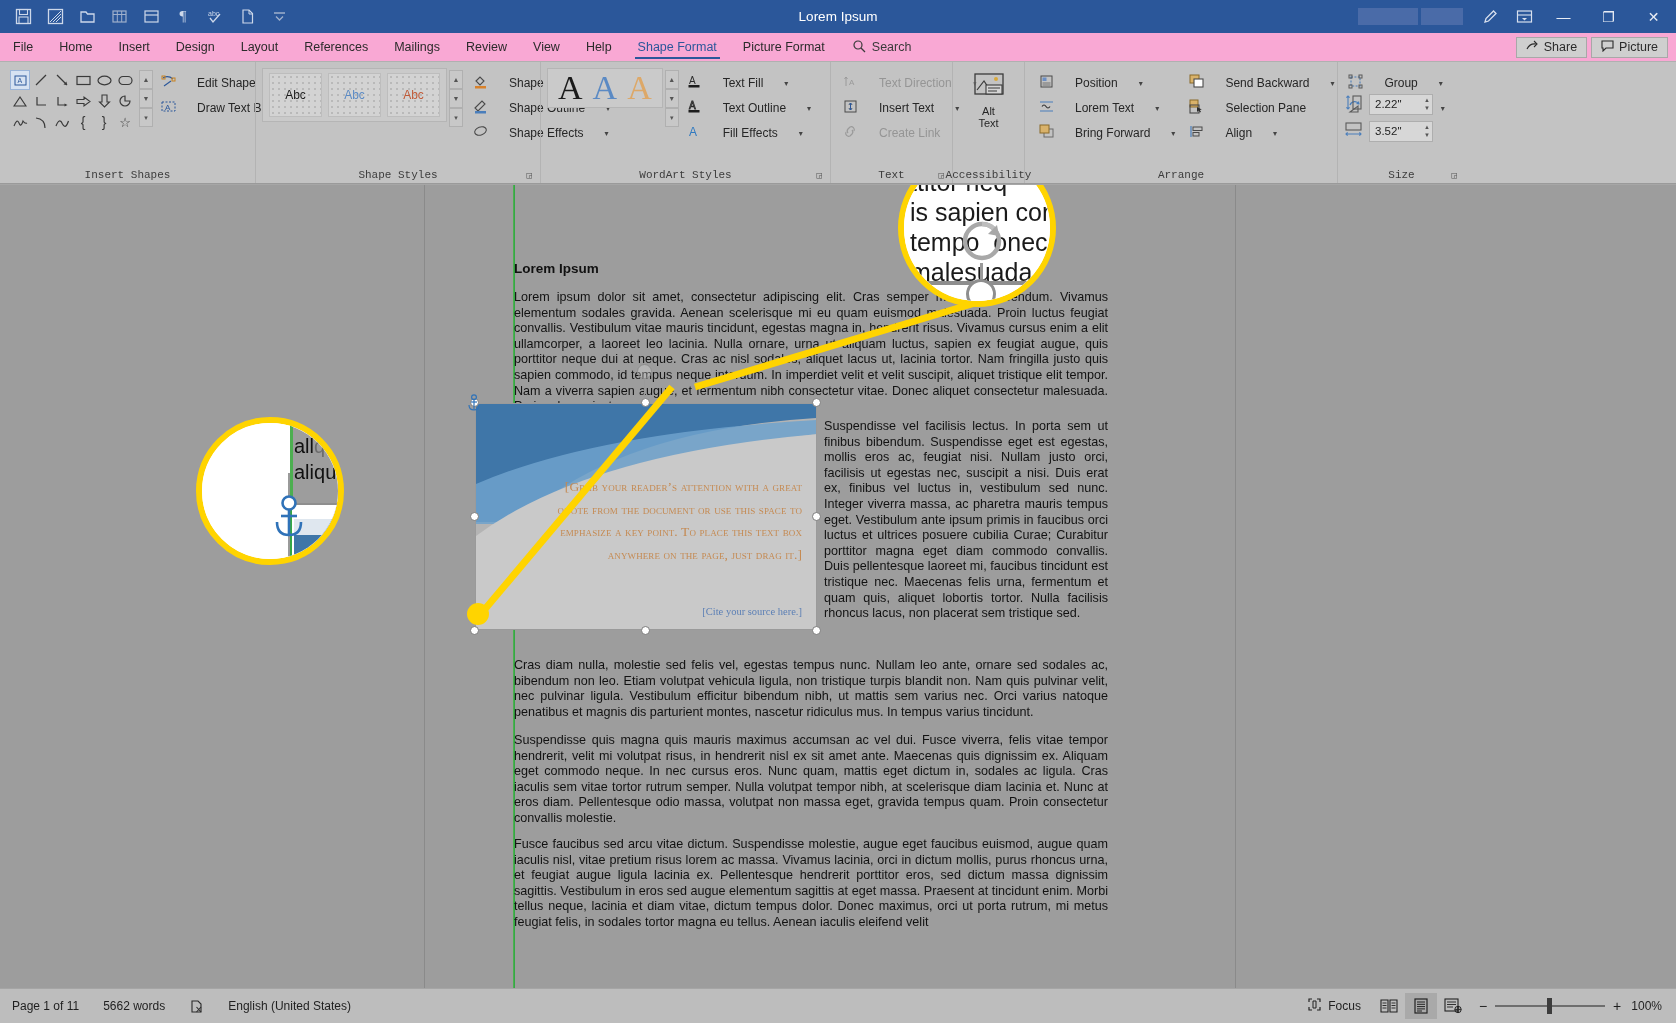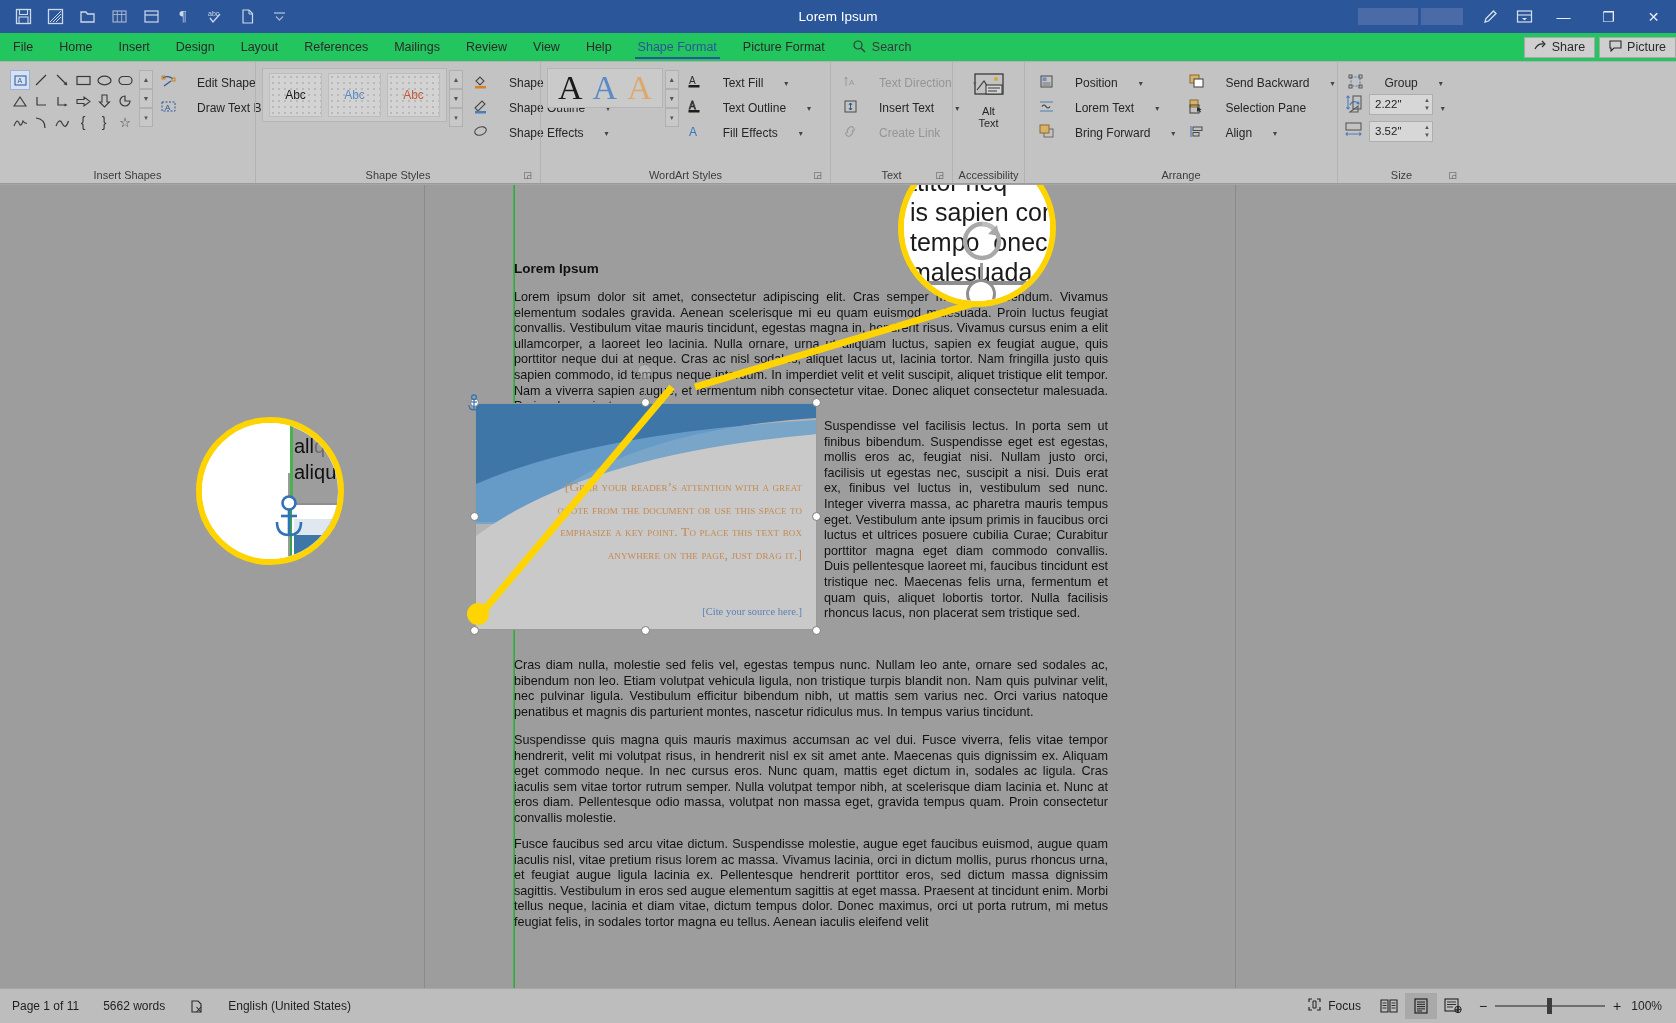--- a/index.html
+++ b/index.html
@@ -33,53 +33,53 @@
     width: 34px; height: 33px; display: flex; align-items: center; justify-content: center;
     color: #d8e0ee;
   }
   .win-btn {
     width: 45px; height: 33px; display: flex; align-items: center; justify-content: center;
     color: #e8ecf4; font-size: 14px;
   }
 
   
   .tabbar {
-    height: 29px; background: #22c55e; display: flex; align-items: stretch;
+    height: 29px; background: #f9a8d4; display: flex; align-items: stretch;
     position: relative; border-bottom: 1px solid #b0b0b0;
   }
   .tab {
     padding: 0 13px; display: flex; align-items: center; font-size: 12.5px;
     color: #2b2b2b; white-space: nowrap; position: relative;
   }
   .tab.active { color: #2b579a; font-weight: normal; }
   .tab.active::after {
     content: ""; position: absolute; left: 10px; right: 10px; bottom: 2px;
     height: 2px; background: #2b579a;
   }
   .searchbox {
     display: flex; align-items: center; gap: 6px; padding: 0 14px;
     font-size: 12.5px; color: #3a3a3a;
   }
-  .tabbar-right { margin-left: auto; display: flex; align-items: center; gap: 4px;}
+  .tabbar-right { margin-left: auto; display: flex; align-items: center; padding-right: 8px; gap: 4px;}
   .chip {
     display: flex; align-items: center; gap: 5px; font-size: 12.5px; color: #2b2b2b;
     border: 1px solid #a8a8a8; background: #cfcfcf; padding: 2px 9px; height: 21px;
   }
 
   
   .ribbon {
     height: 122px; background: #c3c3c3; display: flex; align-items: stretch;
     border-bottom: 1px solid #9a9a9a; position: relative;
   }
   .rgroup { display: flex; flex-direction: column; position: relative; padding: 3px 0 0 0; }
   .rgroup + .rgroup { border-left: 1px solid #b3b3b3; }
   .rgroup-body { flex: 1; display: flex; align-items: flex-start; padding: 3px 6px; }
   .rgroup-label {
     height: 16px; font-size: 11px; color: #3c3c3c; text-align: center;
-    display: flex; align-items: center; justify-content: center; gap:4px;
+    display: flex; align-items: center; justify-content: center; gap:4px;font-family:Liberation Mono, monospace;
   }
   .dlg-launcher { font-size: 9px; color: #555; }
 
   
   .shapes-grid {
     display: grid; grid-template-columns: repeat(6, 20px); grid-auto-rows: 20px;
     gap: 1px; padding: 2px 2px 0 4px;
   }
   .shape-cell {
     width: 20px; height: 20px; display: flex; align-items: center; justify-content: center;

